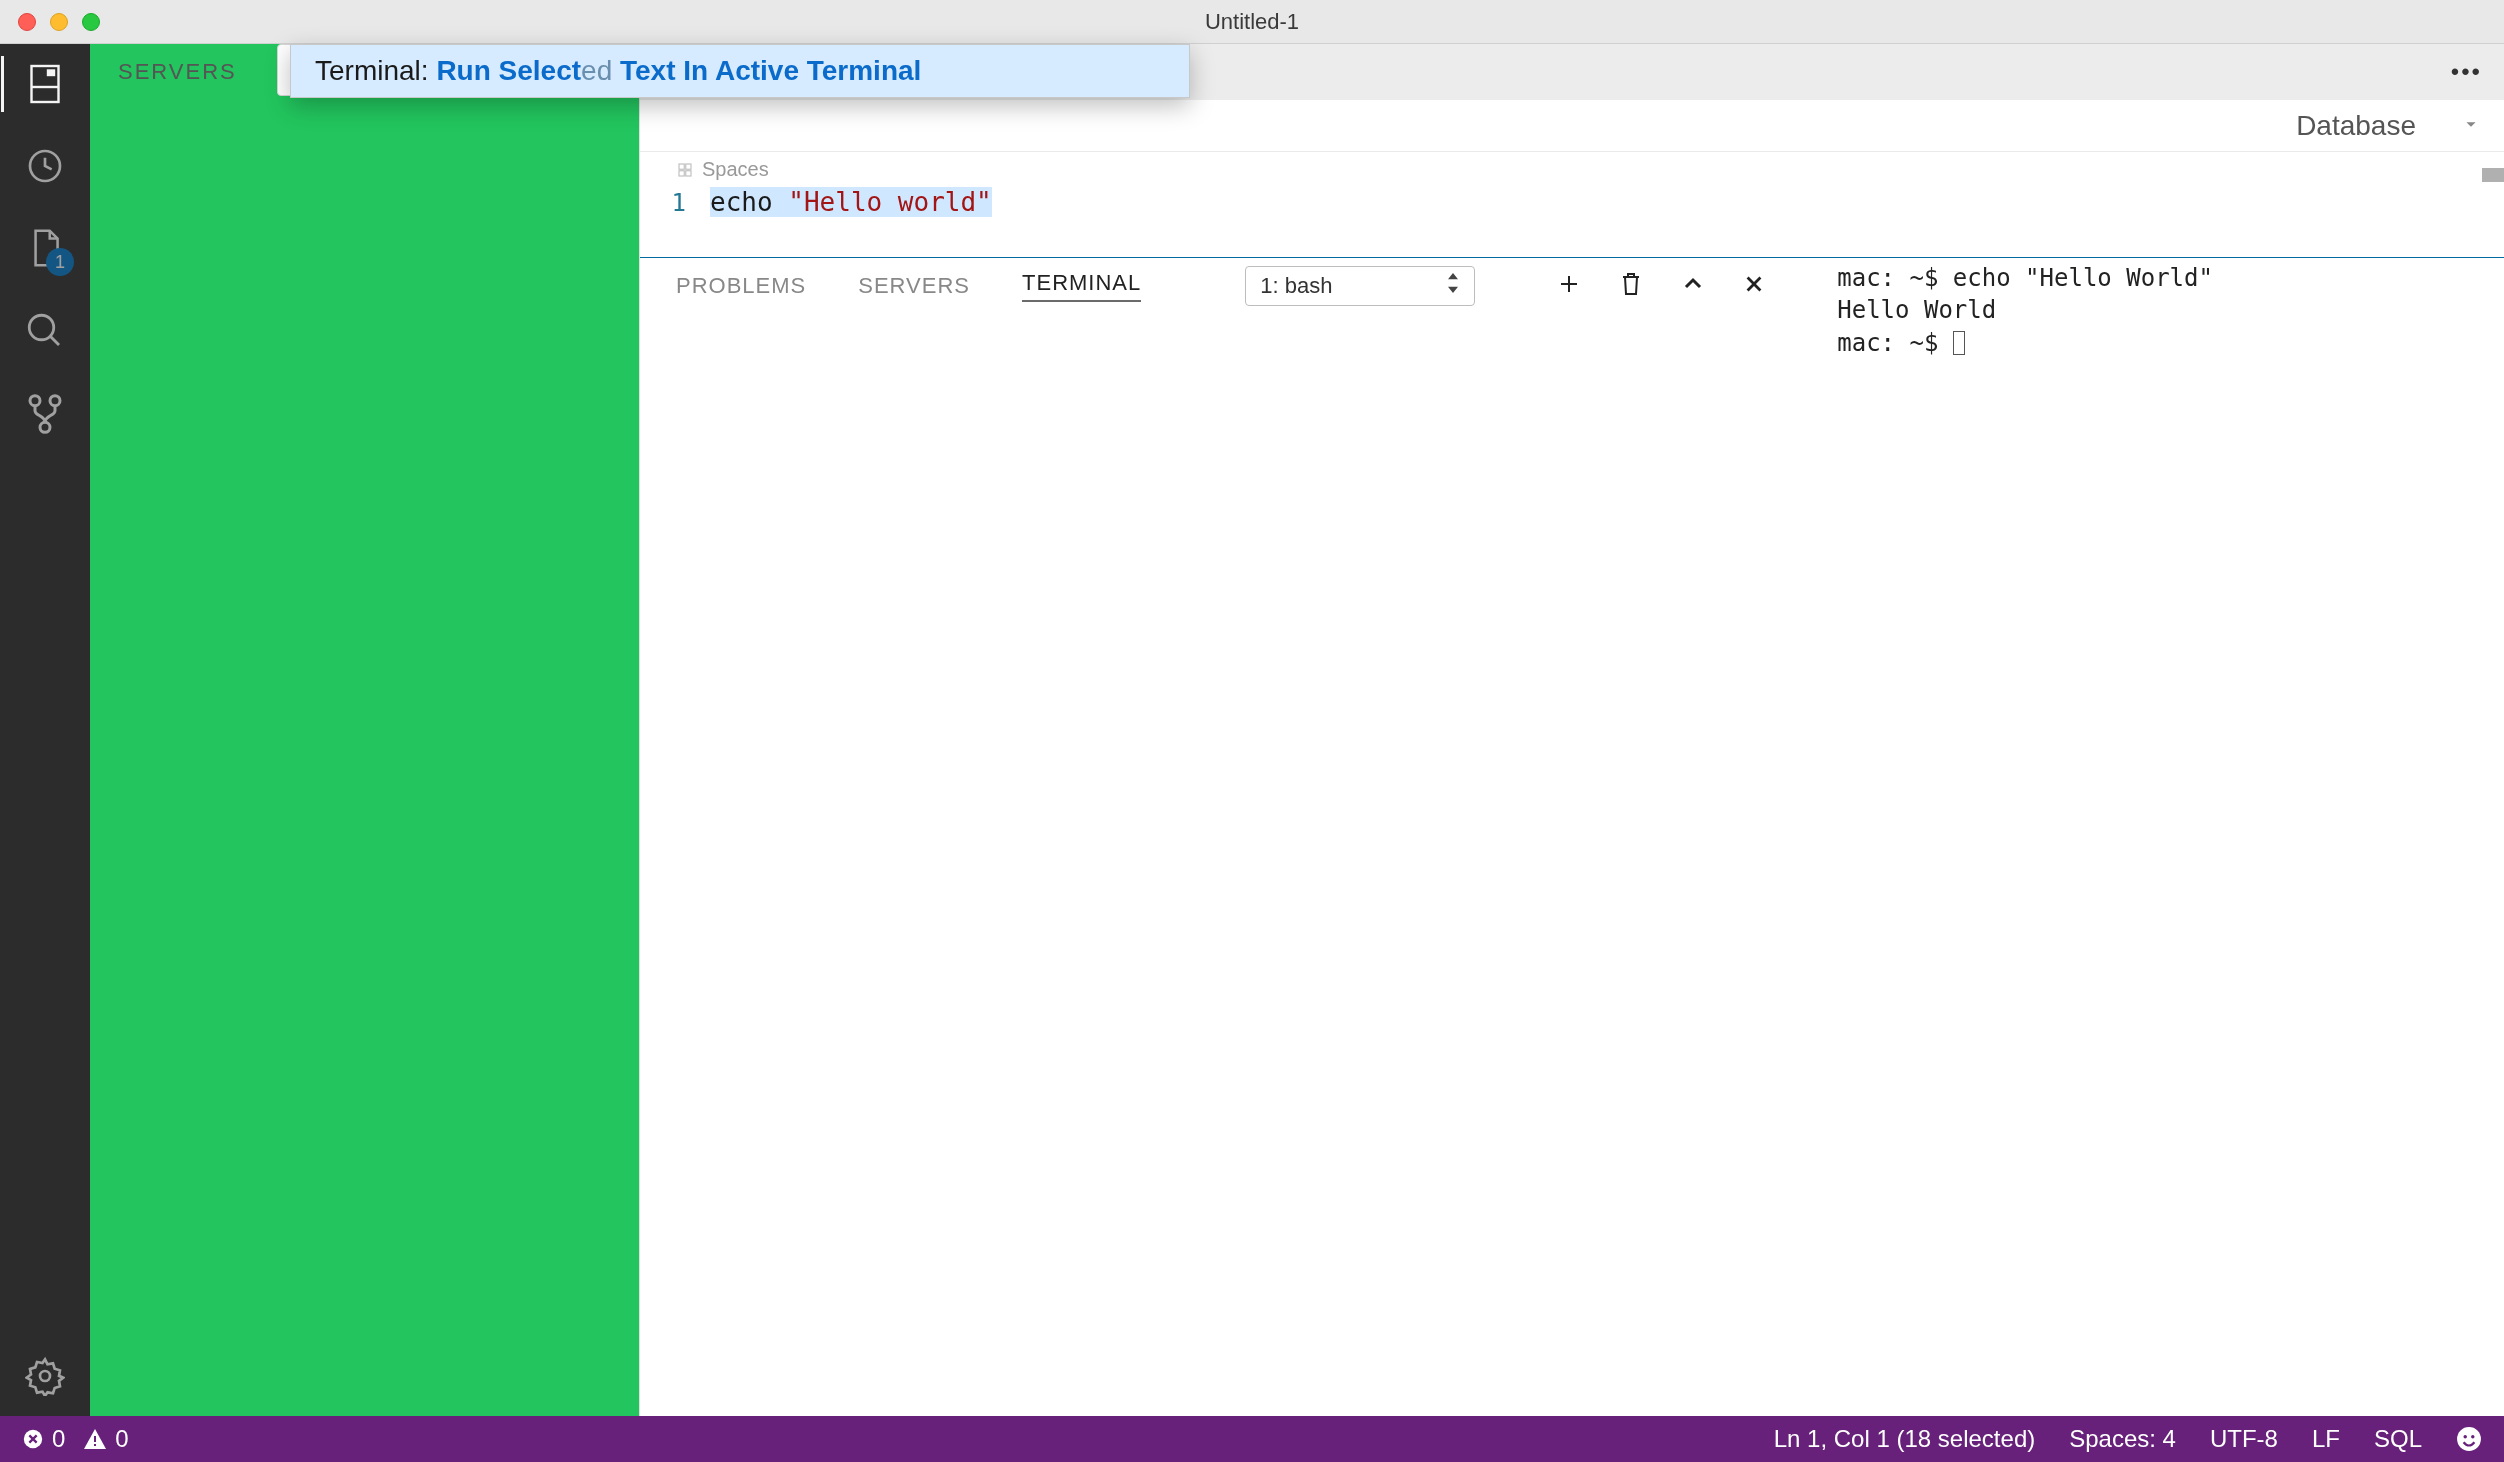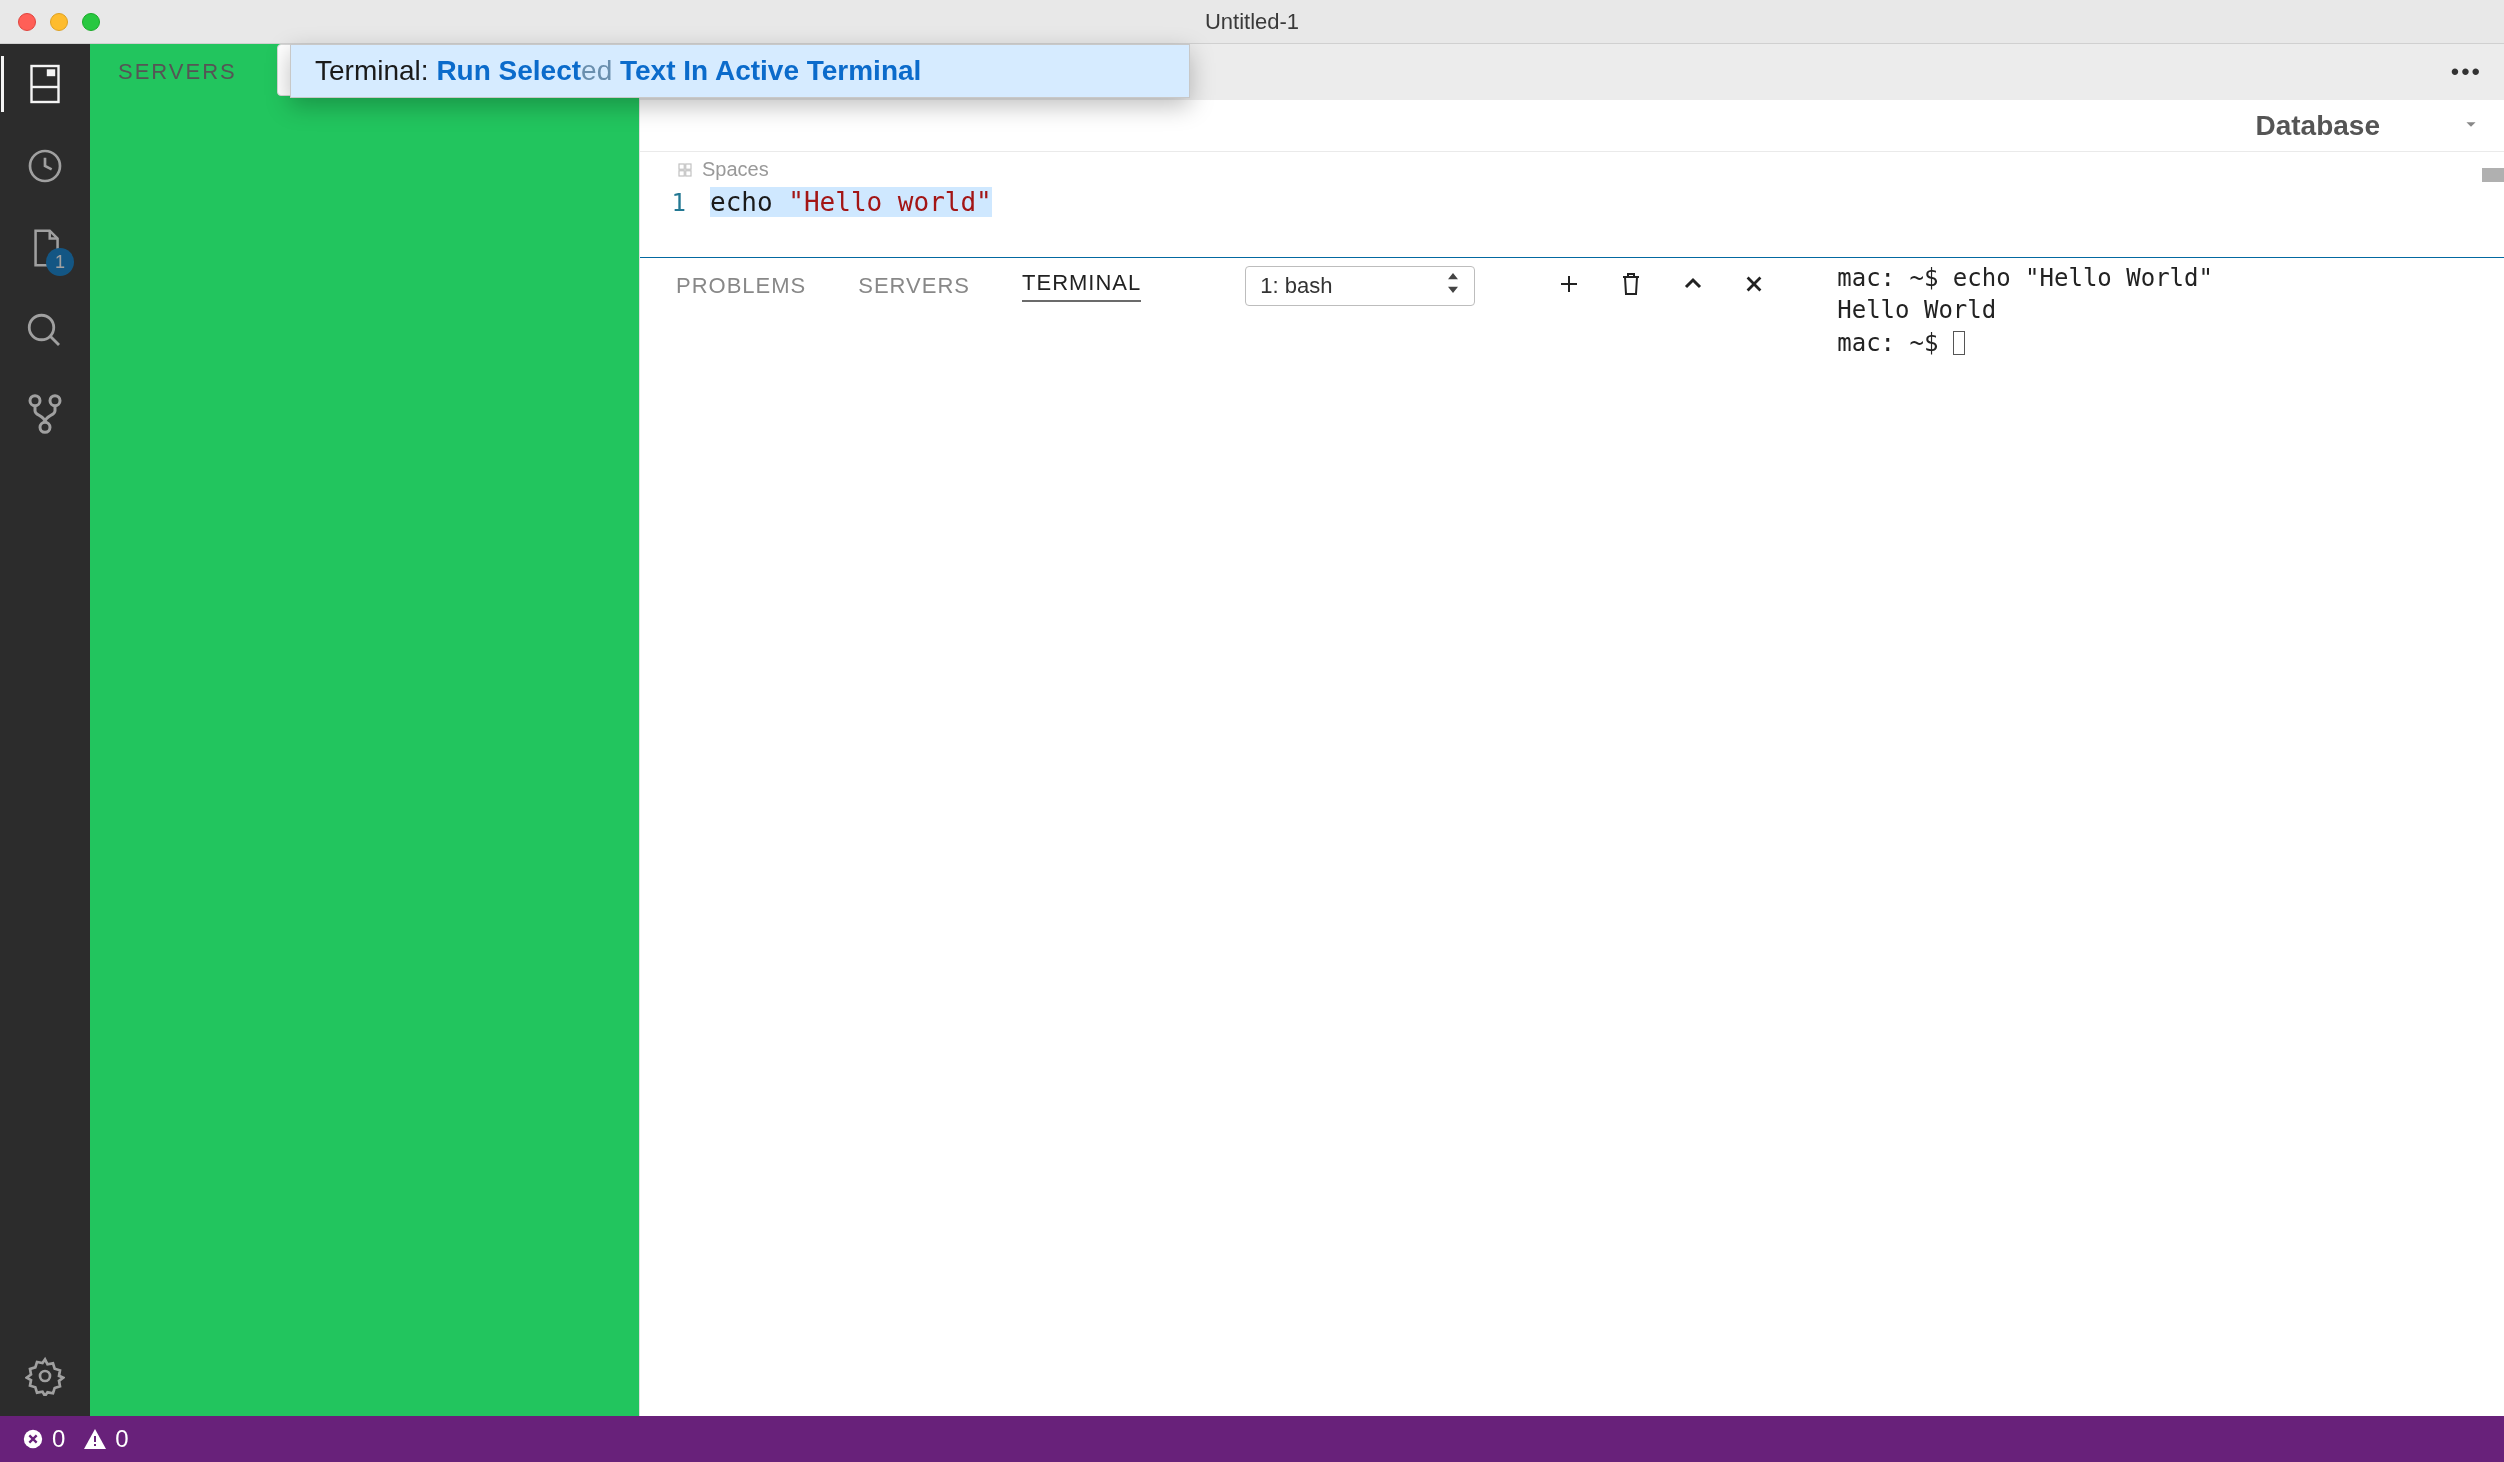--- a/index.html
+++ b/index.html
@@ -34,21 +34,21 @@
 
 
 .editorcol { flex: 1; display: flex; flex-direction: column; min-width: 0; }
 
 
 .editor-header { height: 56px; display: flex; align-items: center; justify-content: flex-end; padding: 0 22px; gap: 22px; background: #ececec; }
 .ellipsis { color: #333; font-size: 24px; letter-spacing: 2px; cursor: pointer; }
 
 
 .subheader { height: 52px; display: flex; align-items: center; padding: 0 22px; background: #fff; border-bottom: 1px solid #eaeaea; }
-.db-dd { margin-left: auto; display: flex; align-items: center; gap: 80px; color: #555; font-size: 28px; font-weight: 700; }
+.db-dd { margin-left: auto; display: flex; align-items: center; gap: 44px; color: #555; font-size: 28px; font-weight: 400; }
 .db-dd .chev { color: #888; }
 
 
 .editor { background: #fff; padding: 6px 0 40px; position: relative; flex: 0 0 auto; }
 .codelens { color: #999; font-size: 20px; padding-left: 36px; display: flex; align-items: center; gap: 8px; }
 .codelens svg { opacity: 0.6; }
 .codeline { display: flex; align-items: baseline; font-family: Menlo, Consolas, monospace; font-size: 26px; padding-top: 6px; }
 .gutter { width: 70px; text-align: right; padding-right: 24px; color: #237893; font-size: 24px; }
 .codetext .kw { color: #1a1a1a; }
 .codetext .sel { background: #cfe8ff; }
@@ -248,19 +248,35 @@
     <span class="sb-item">
       <svg width="24" height="22" viewBox="0 0 24 22" fill="#fff">
           <path d="M12 1L1 21h22z"></path>
           <rect x="11" y="8" width="2" height="6" fill="#68217a"></rect>
           <rect x="11" y="16" width="2" height="2" fill="#68217a"></rect>
         </svg>
 
       <span>0</span>
     </span>
   </div>
+  <div class="sb-right">
+    <span class="sb-item">Ln 1, Col 1 (18 selected)</span>
+    <span class="sb-item">Spaces: 4</span>
+    <span class="sb-item">UTF-8</span>
+    <span class="sb-item">LF</span>
+    <span class="sb-item">SQL</span>
+    <span class="sb-item">
+      <svg width="26" height="26" viewBox="0 0 24 24" fill="#fff">
+          <circle cx="12" cy="12" r="11"></circle>
+          <circle cx="8.5" cy="10" r="1.6" fill="#68217a"></circle>
+          <circle cx="15.5" cy="10" r="1.6" fill="#68217a"></circle>
+          <path d="M7 15c1.5 2 3 3 5 3s3.5-1 5-3" stroke="#68217a" stroke-width="2" fill="none"></path>
+        </svg>
+
+    </span>
+  </div>
 </div>
 
 <div class="palette">
   <div class="palette-row">
     <span class="pfx">Terminal: </span><b>Run Select</b><span class="dim">ed </span><b>Text In Active Terminal</b>
   </div>
 </div>
 
 </body></html>

